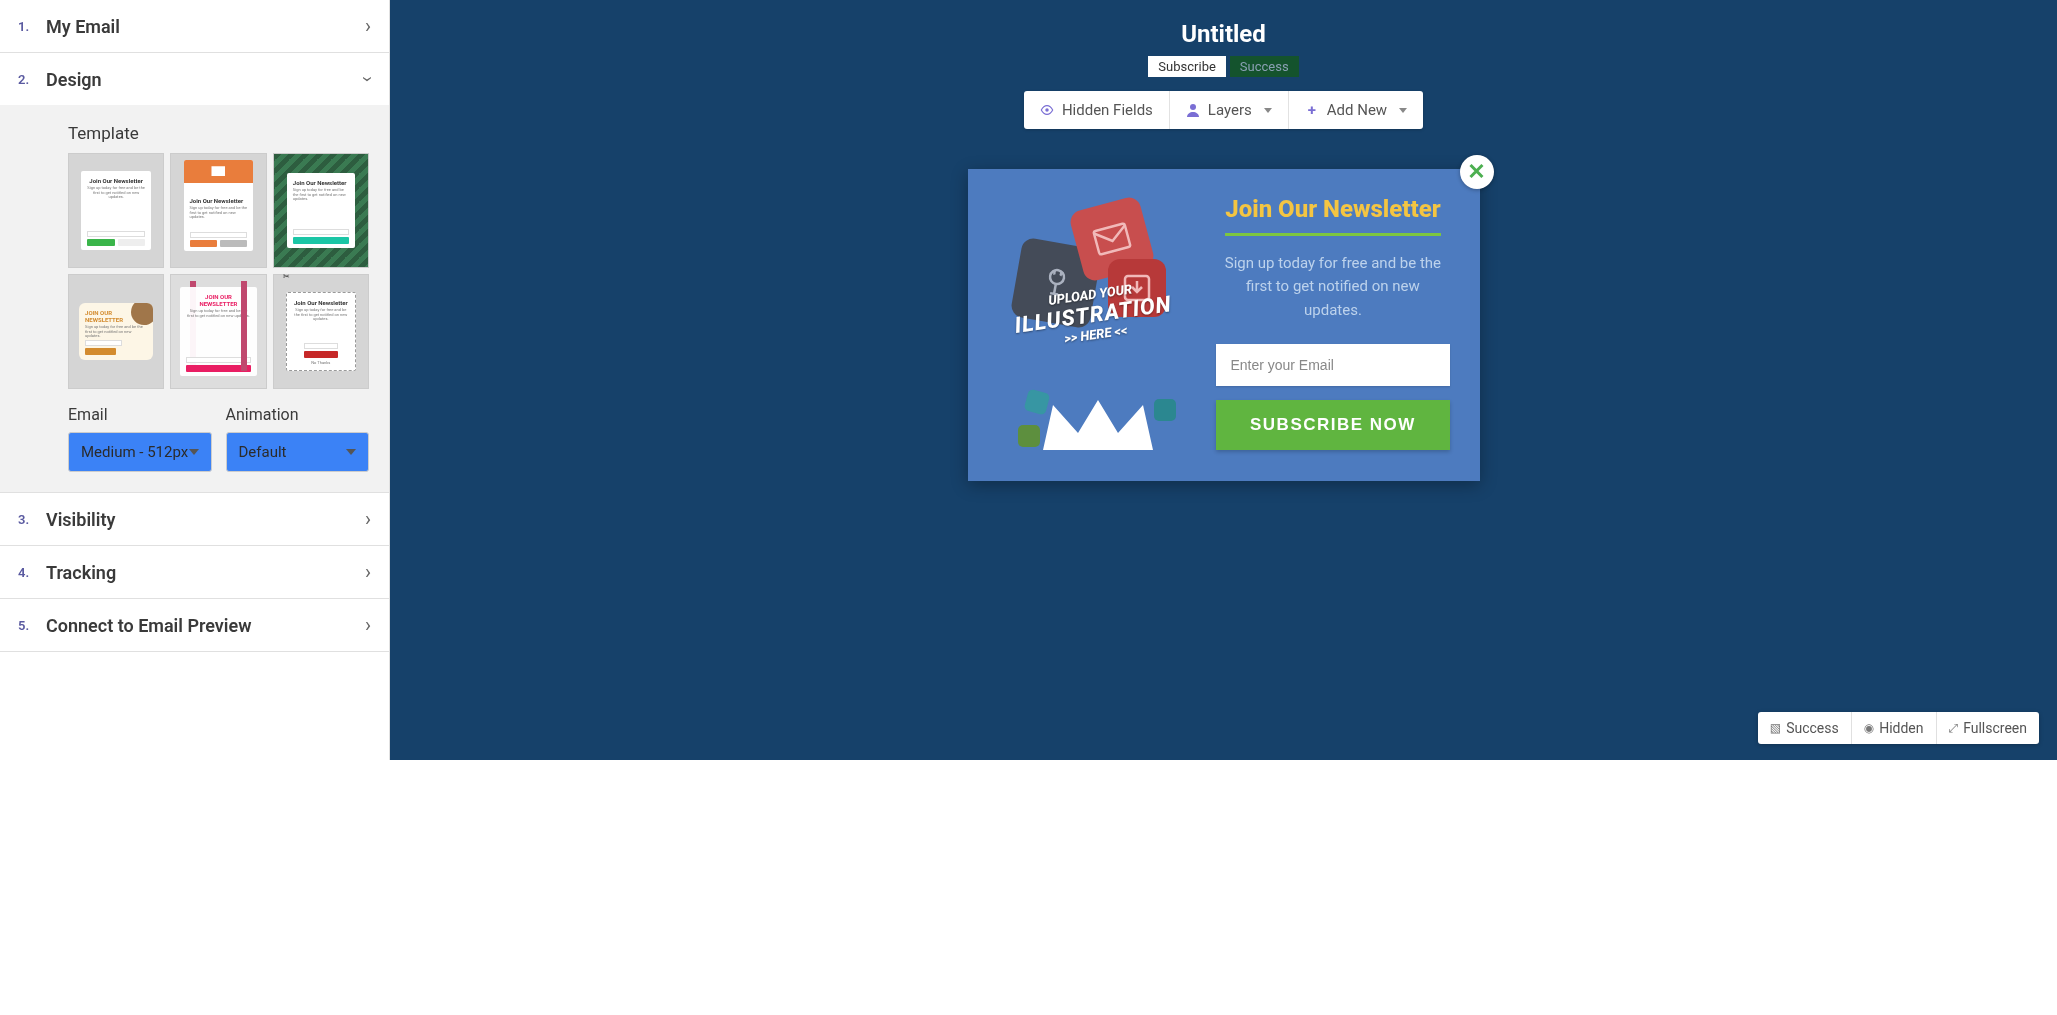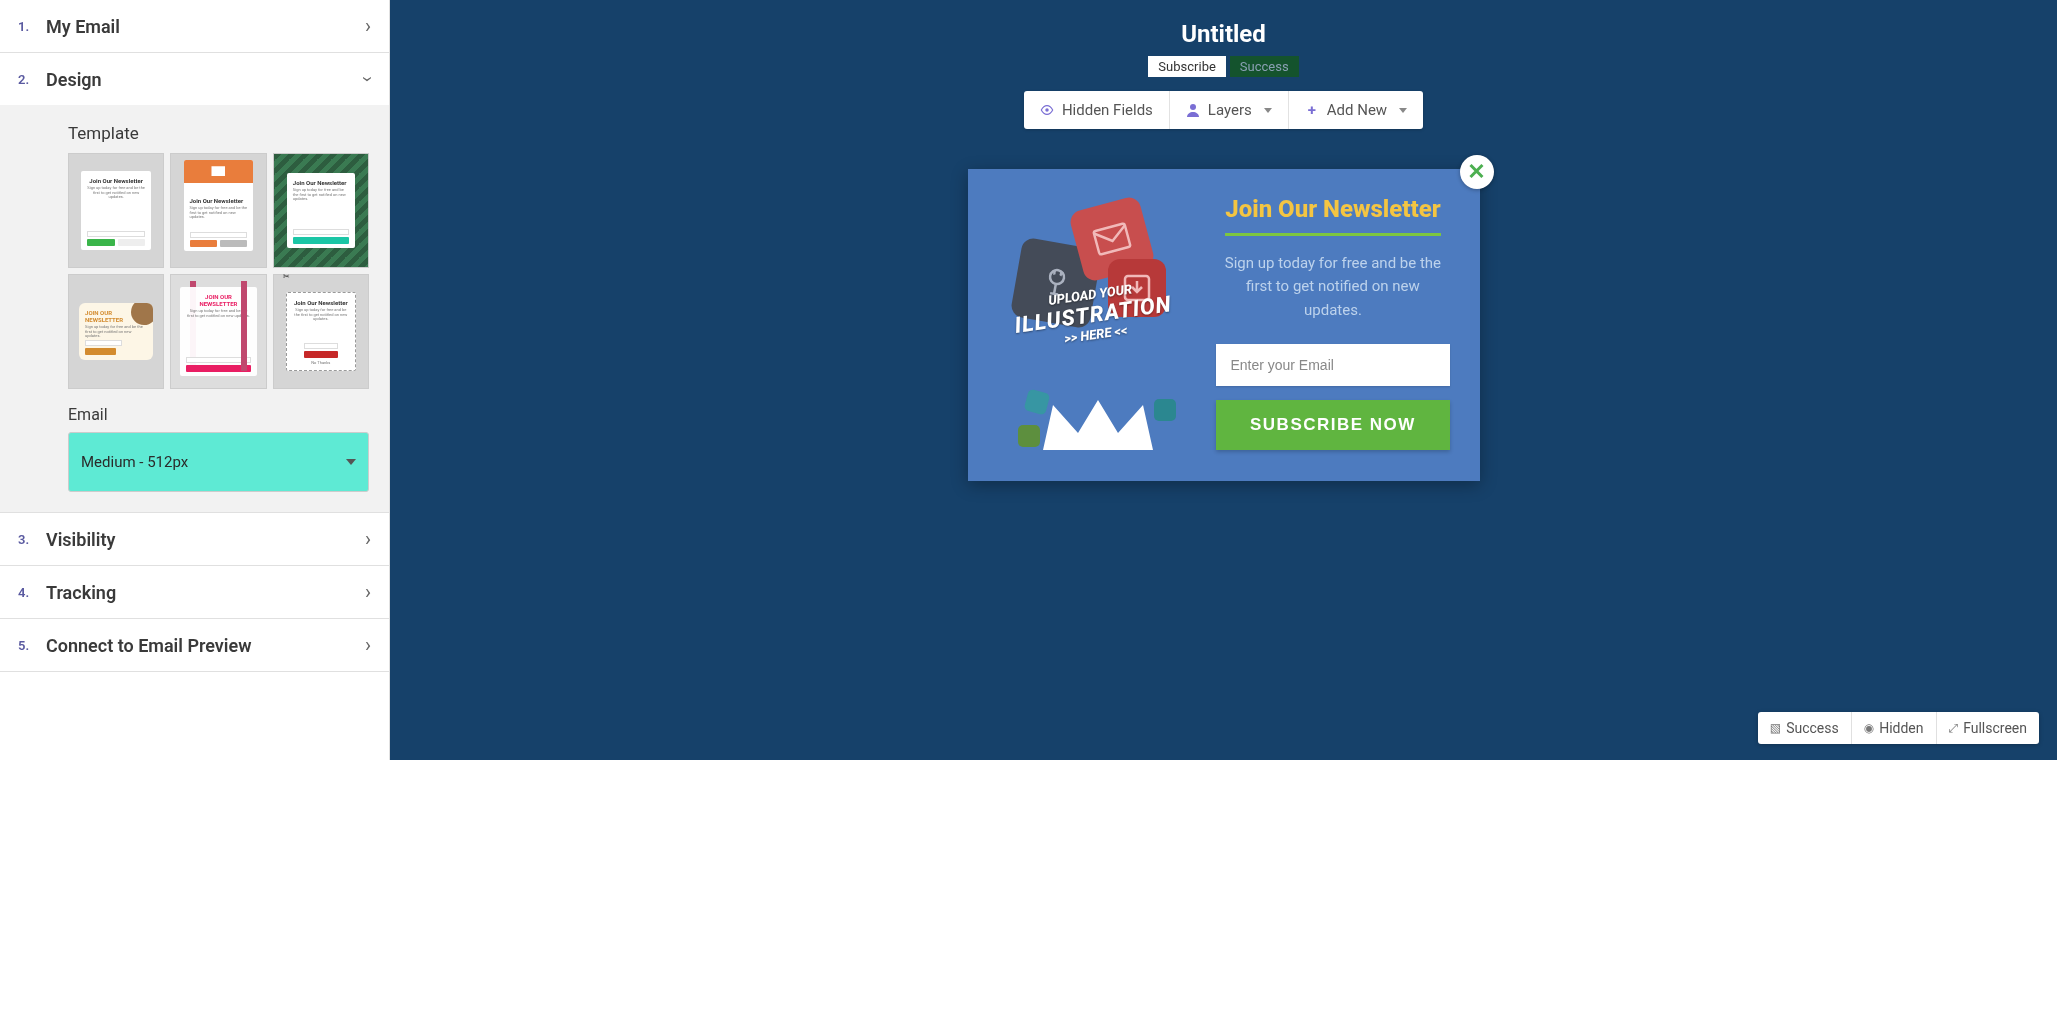--- a/index.html
+++ b/index.html
@@ -52,21 +52,21 @@
 .tpl5 .tpl-title { color: #e91e63; }
 .tpl5 .tpl-btn { background: #e91e63; }
 .tpl6 .tpl-card { border: 1px dashed #999; }
 .tpl6 .sc { position: absolute; top: -3px; left: 10%; font-size: 8px; }
 .tpl6 { position: relative; }
 .tpl6 .tpl-btn { background: #c62828; width: 60%; margin: 0 auto; }
 
 .row2 { display: flex; gap: 14px; }
 .field { flex: 1; }
 .field-label { color: #3a3a3a; font-size: 16px; margin-bottom: 8px; }
-.select { background: #5eead4; border: 1px solid #ccc; border-radius: 3px; padding: 10px 12px; display: flex; align-items: center; justify-content: space-between; cursor: pointer; height: 60px; }
+.select { background: #3b82f6; border: 1px solid #ccc; border-radius: 3px; padding: 10px 12px; display: flex; align-items: center; justify-content: space-between; cursor: pointer; height: 40px; }
 .select span { color: #2b2b2b; font-size: 15px; }
 .caret { width: 0; height: 0; border-left: 5px solid transparent; border-right: 5px solid transparent; border-top: 6px solid #555; }
 
 
 .canvas { flex: 1; background: #16416a; position: relative; display: flex; flex-direction: column; align-items: center; padding-top: 20px; }
 .canv-title { color: #fff; font-size: 24px; font-weight: 700; }
 .tabs { margin-top: 8px; display: flex; }
 .tab { font-size: 13px; padding: 3px 10px; border-radius: 0; cursor: pointer; }
 .tab.active { background: #fff; color: #333; }
 .tab.inactive { background: #14532d; color: #8aa0b3; margin-left: 4px; }
@@ -232,20 +232,27 @@
         </div>
 
         <div class="row2">
           <div class="field">
             <div class="field-label">Email</div>
             <div class="select">
               <span>Medium - 512px</span>
               <span class="caret"></span>
             </div>
           </div>
+          <div class="field">
+            <div class="field-label">Animation</div>
+            <div class="select">
+              <span>Default</span>
+              <span class="caret"></span>
+            </div>
+          </div>
         </div>
       </div>
     </div>
 
     <div class="acc-item">
         <div class="acc-header">
           <span class="acc-num">3.</span>
           <span class="acc-title">Visibility</span>
           <span class="acc-chev">›</span>
         </div>

